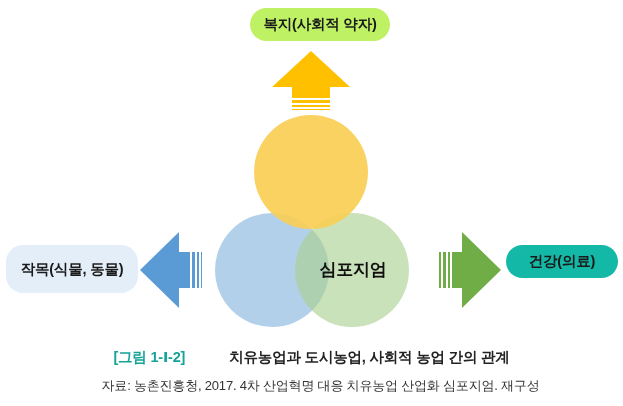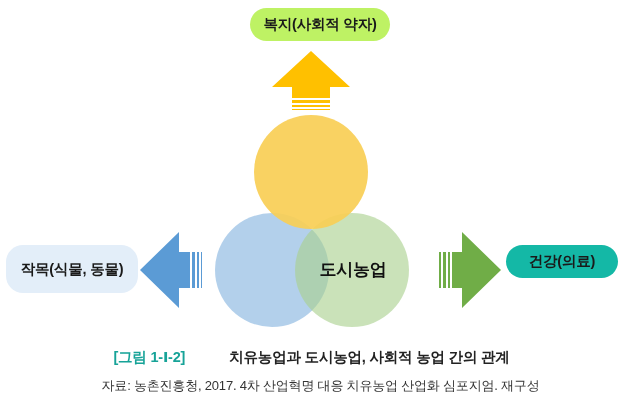--- a/index.html
+++ b/index.html
@@ -110,21 +110,21 @@
   </svg>
 
   <div class="badge" id="badge-welfare">복지(사회적 약자)</div>
 
   <div class="badge" id="badge-crops">작목(식물, 동물)</div>
 
   <div class="badge" id="badge-health">건강(의료)</div>
 
 
 
-  <div class="venn-label" id="label-care">도시농업</div>
+  <div class="venn-label" id="label-care">심포지엄</div>
 
   <div id="caption">
     <span class="tag">[그림 1-Ⅰ-2]</span><span class="cap-text">치유농업과 도시농업, 사회적 농업 간의 관계</span>
   </div>
 
   <div id="source">자료: 농촌진흥청, 2017. 4차 산업혁명 대응 치유농업 산업화 심포지엄. 재구성</div>
 
 </div>
 
 </body></html>

